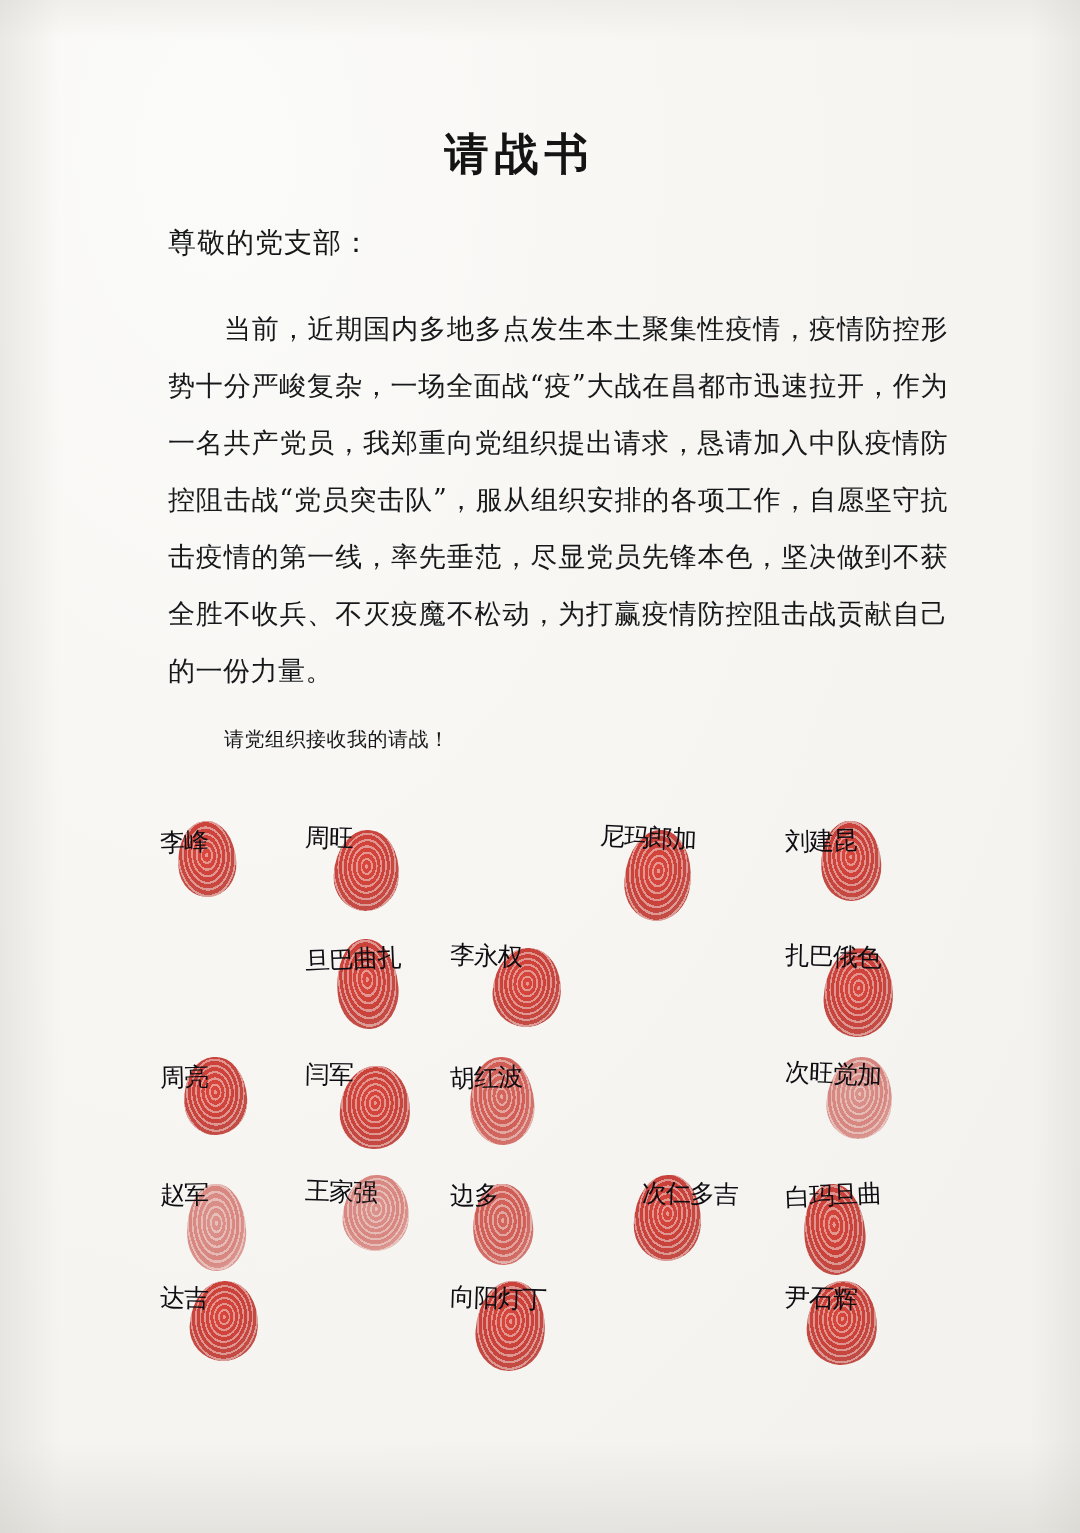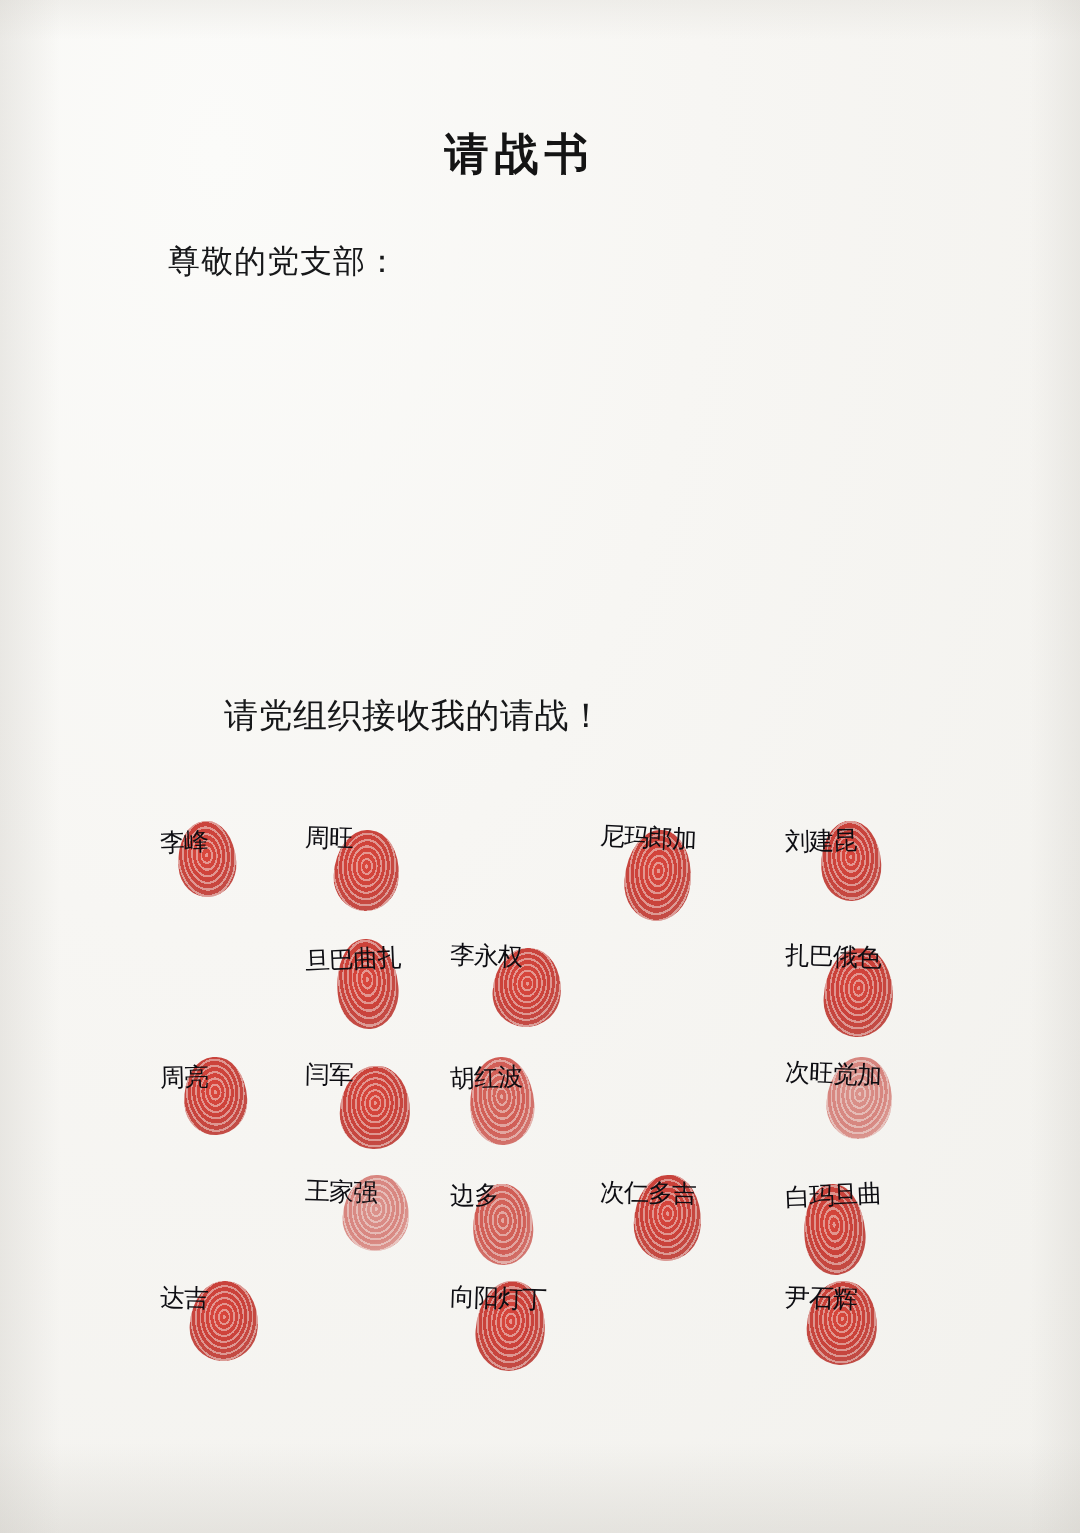--- a/index.html
+++ b/index.html
@@ -41,47 +41,47 @@
     width: 1039px;
     text-align: center;
     font-family: "DejaVu Serif", serif;
     font-size: 44px;
     font-weight: bold;
     letter-spacing: 6px;
     color: #141414;
   }
   .salutation {
     position: absolute;
-    top: 240px;
+    top: 224px;
     left: 168px;
     font-family: Liberation Mono, monospace;
-    font-size: 32px;
+    font-size: 28px;
     color: #17181a;
     letter-spacing: 1px;
   }
   .body-text {
     position: absolute;
     top: 300px;
     left: 168px;
     width: 780px;
     font-family: "DejaVu Serif", serif;
     font-size: 27px;
     line-height: 57px;
     color: #17181a;
     text-indent: 56px;
     text-align: justify;
     letter-spacing: 0.5px;
   }
   .closing-request {
     position: absolute;
-    top: 691px;
+    top: 715px;
     left: 168px;
     width: 780px;
     font-family: "DejaVu Serif", serif;
-    font-size: 34px;
+    font-size: 20px;
     line-height: 48px;
     color: #17181a;
     text-indent: 56px;
     letter-spacing: 0.5px;
   }
 
   
   .signature-area {
     position: absolute;
     top: 805px;
@@ -136,20 +136,21 @@
 </style>
 </head>
 <body>
 
 <div class="page">
 
   <div class="doc-title">请战书</div>
 
   <div class="salutation">尊敬的党支部：</div>
 
+  <div class="body-text">当前，近期国内多地多点发生本土聚集性疫情，疫情防控形势十分严峻复杂，一场全面战“疫”大战在昌都市迅速拉开，作为一名共产党员，我郑重向党组织提出请求，恳请加入中队疫情防控阻击战“党员突击队”，服从组织安排的各项工作，自愿坚守抗击疫情的第一线，率先垂范，尽显党员先锋本色，坚决做到不获全胜不收兵、不灭疫魔不松动，为打赢疫情防控阻击战贡献自己的一份力量。</div>
 
   <div class="closing-request">请党组织接收我的请战！</div>
 
   <div class="signature-area">
 
   <div class="sig-row" style="top: 0px;">
         <div class="sig-item" style="left: 40px;">
           <div class="fingerprint fp-strong" style="width: 58px; height: 76px; left: 18px; top: 16px; transform: rotate(-4deg);">
             <div class="fp-tex"></div>
           </div>
@@ -214,33 +215,39 @@
           <div class="sig-name" style="transform: rotate(-2deg);">胡红波</div>
         </div>
         <div class="sig-item" style="left: 665px;">
           <div class="fingerprint fp-light" style="width: 65px; height: 82px; left: 42px; top: 16px; transform: rotate(5deg);">
             <div class="fp-tex"></div>
           </div>
           <div class="sig-name" style="transform: rotate(2.5deg);">次旺觉加</div>
         </div>
       </div>
       <div class="sig-row" style="top: 354px;">
+        <div class="sig-item" style="left: 40px;">
+          <div class="fingerprint fp-light" style="width: 59px; height: 87px; left: 27px; top: 25px; transform: rotate(-2deg);">
+            <div class="fp-tex"></div>
+          </div>
+          <div class="sig-name" style="transform: rotate(-1deg);">赵军</div>
+        </div>
         <div class="sig-item" style="left: 185px;">
           <div class="fingerprint fp-light" style="width: 66px; height: 76px; left: 38px; top: 16px; transform: rotate(4deg);">
             <div class="fp-tex"></div>
           </div>
           <div class="sig-name" style="transform: rotate(2deg);">王家强</div>
         </div>
         <div class="sig-item" style="left: 330px;">
           <div class="fingerprint fp-med" style="width: 60px; height: 81px; left: 23px; top: 25px; transform: rotate(-3deg);">
             <div class="fp-tex"></div>
           </div>
           <div class="sig-name" style="transform: rotate(-1.5deg);">边多</div>
         </div>
-        <div class="sig-item" style="left: 480px;">
+        <div class="sig-item" style="left: 480px; text-align: center;">
           <div class="fingerprint fp-strong" style="width: 67px; height: 86px; left: 34px; top: 16px; transform: rotate(2deg);">
             <div class="fp-tex"></div>
           </div>
           <div class="sig-name" style="transform: rotate(1deg);">次仁多吉</div>
         </div>
         <div class="sig-item" style="left: 665px;">
           <div class="fingerprint fp-strong" style="width: 61px; height: 91px; left: 19px; top: 25px; transform: rotate(-5deg);">
             <div class="fp-tex"></div>
           </div>
           <div class="sig-name" style="transform: rotate(-2.5deg);">白玛旦曲</div>

